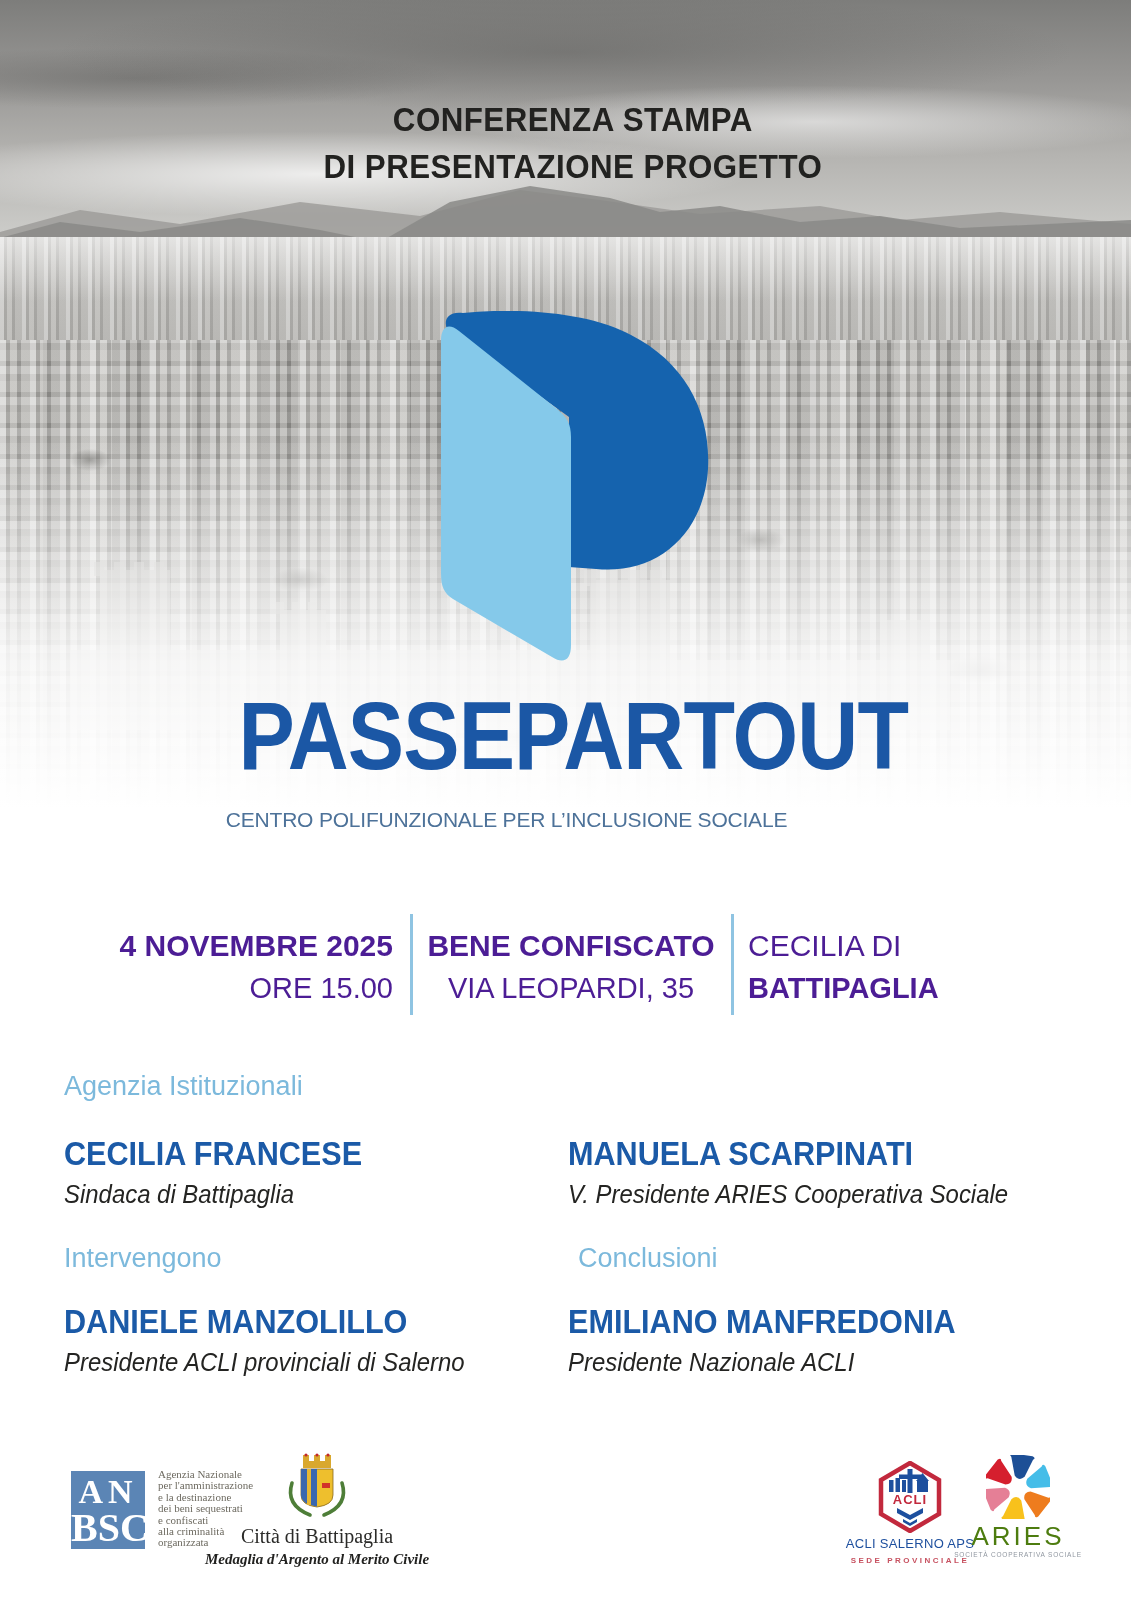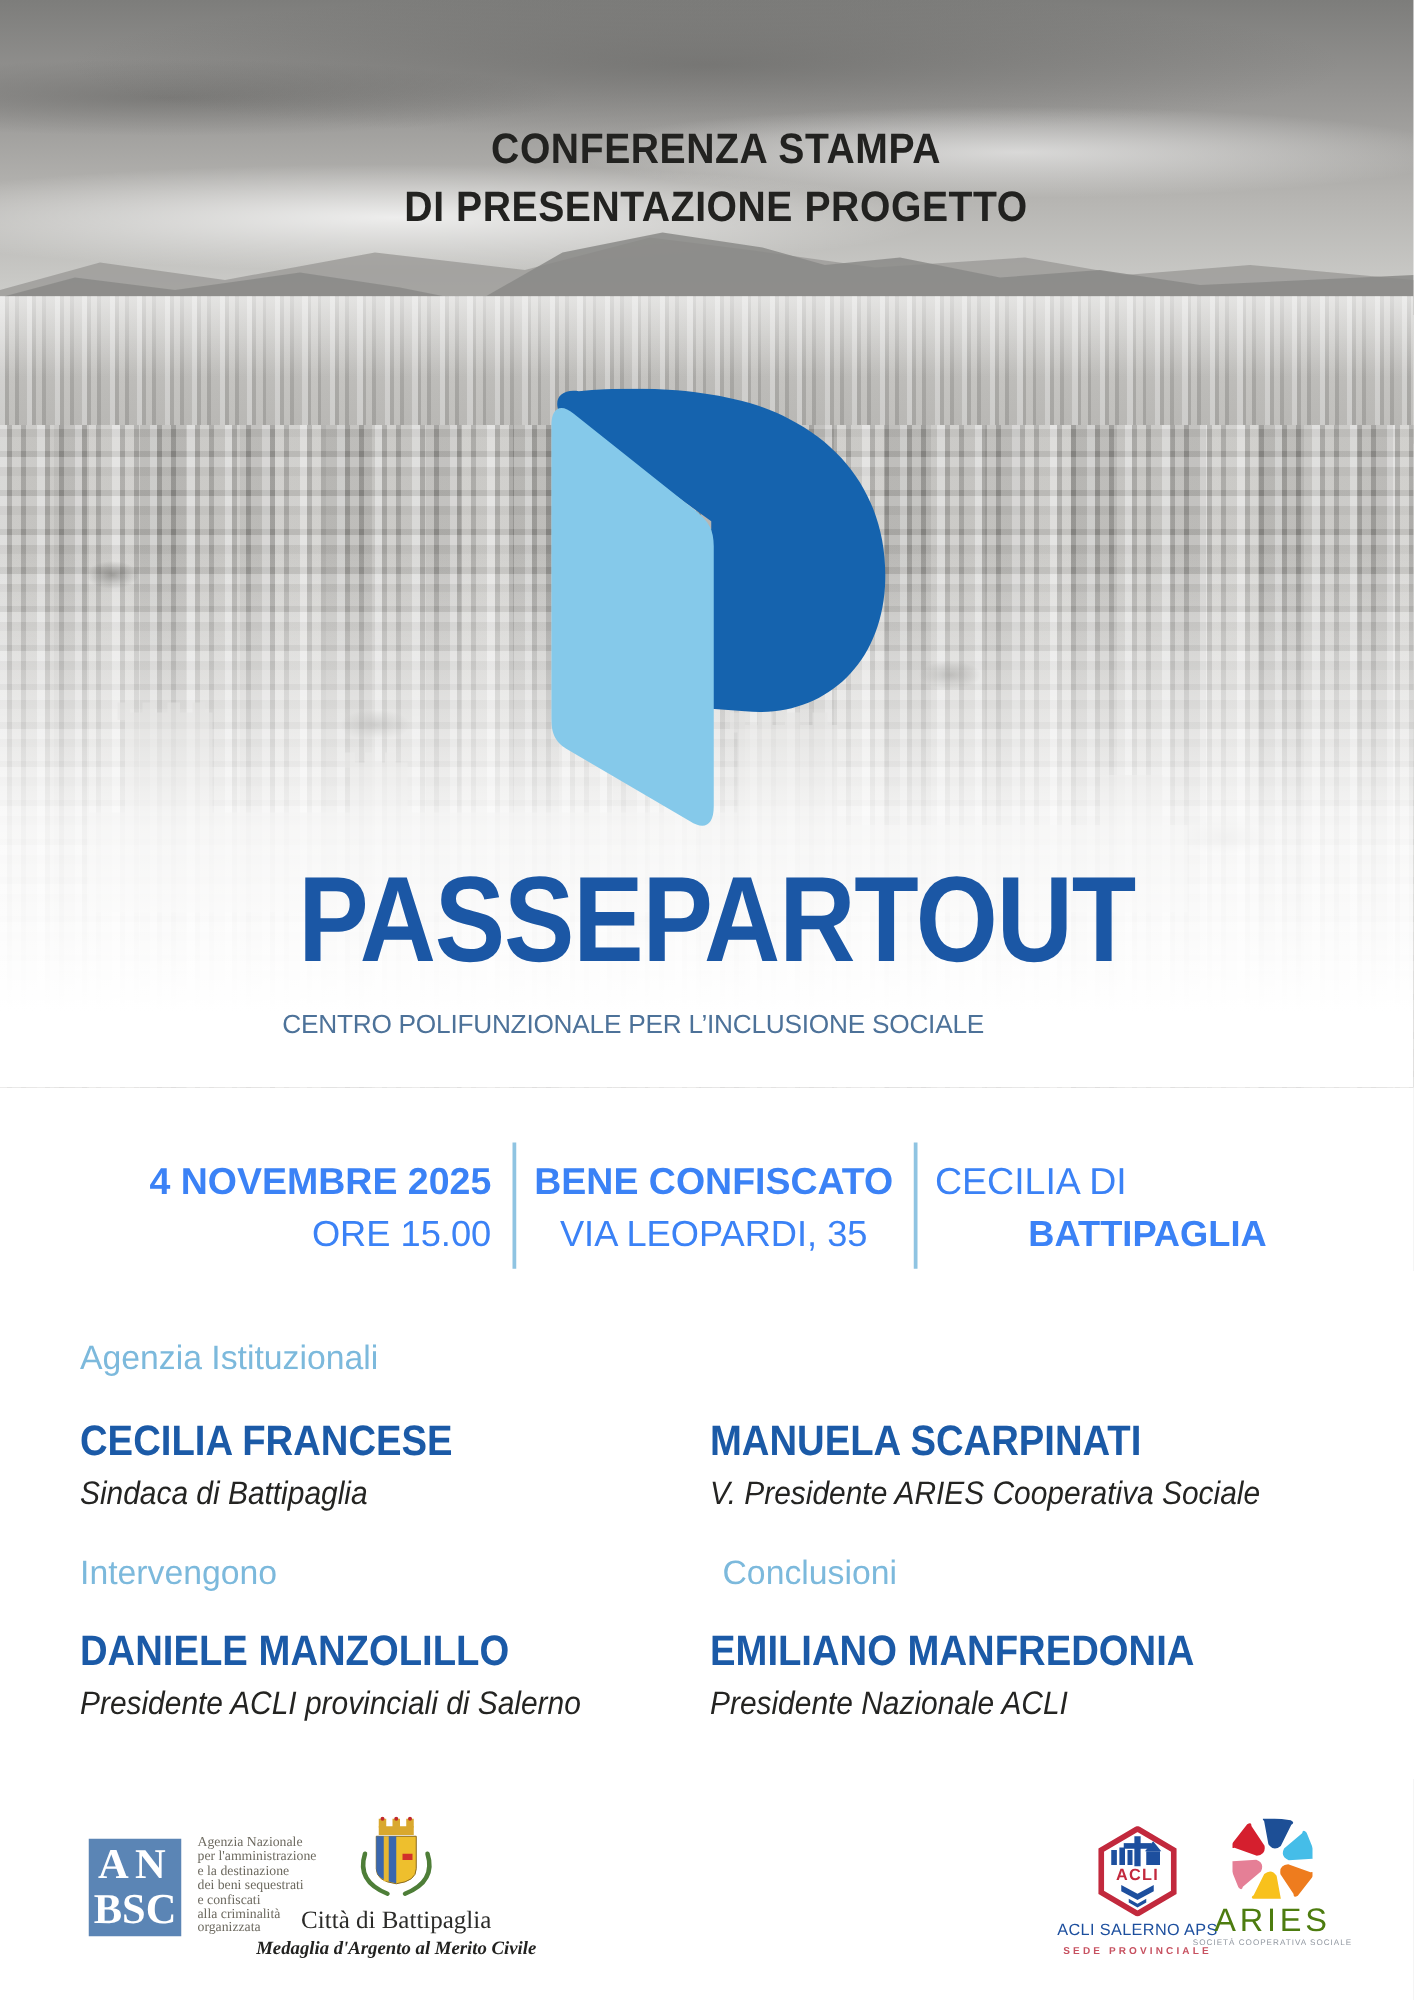--- a/index.html
+++ b/index.html
@@ -48,49 +48,49 @@
   .logo{position:absolute;left:441px;top:311px;width:272px;height:356px;}
 
   
   .title{position:absolute;left:0;top:694px;width:1131px;text-align:center;padding-left:18px;
     box-sizing:border-box;color:#1b57a5;font-weight:700;font-size:97px;line-height:84px;
     letter-spacing:-1px;transform:scaleX(.87);transform-origin:50% 50%;}
   .subtitle{position:absolute;left:0;top:806px;width:989px;text-align:center;padding-left:24px;
     box-sizing:border-box;color:#4d7299;font-size:21px;line-height:28px;letter-spacing:-0.2px;font-weight:400;}
 
   
-  .infobar{position:absolute;left:0;top:914px;width:1015px;height:108px;color:#3b82f6;}
+  .infobar{position:absolute;left:0;top:914px;width:1015px;height:108px;color:#4c1d95;}
   .vdiv{position:absolute;top:0;width:3px;height:101px;background:#8fc4e2;}
   .d1{left:410px;} .d2{left:731px;}
   .cell{position:absolute;top:0;padding-top:12px;}
   .c1{left:40px;width:353px;text-align:right;}
   .c2{left:411px;width:320px;text-align:center;}
   .c3{left:748px;width:340px;text-align:left;}
   .il1{font-weight:700;font-size:30px;line-height:40px;letter-spacing:0;}
   .il2{font-weight:400;font-size:29px;line-height:44px;}
-  .c3 .il1{font-weight:400;} .c3 .il2{font-weight:700;text-align:center;}
+  .c3 .il1{font-weight:400;} .c3 .il2{font-weight:700;}
 
   
   .lightheading{position:absolute;color:#7cb9dc;font-size:27px;line-height:36px;font-weight:400;}
   .pname{position:absolute;color:#1b5aa7;font-weight:700;font-size:34px;line-height:38px;
     transform:scaleX(.9);transform-origin:0 0;white-space:nowrap;}
   .prole{position:absolute;color:#242422;font-style:italic;font-size:26px;line-height:36px;
     transform:scaleX(.92);transform-origin:0 0;white-space:nowrap;}
   .h-saluti{left:64px;top:1068px;} 
   .n1a{left:64px;top:1134px;} .r1a{left:64px;top:1176px;}
   .n1b{left:568px;top:1134px;} .r1b{left:568px;top:1176px;}
   .h-interv{left:64px;top:1240px;} .h-concl{left:578px;top:1240px;}
   .n2a{left:64px;top:1302px;} .r2a{left:64px;top:1344px;}
   .n2b{left:568px;top:1302px;} .r2b{left:568px;top:1344px;}
 
   
   .anbsc-box{position:absolute;left:71px;top:1471px;width:74px;height:78px;background:#5b85b5;
     color:#ffffff;font-family:"Liberation Serif",serif;font-weight:700;text-align:center;}
   .anbsc-l1{font-size:34px;line-height:36px;letter-spacing:5px;padding-top:3px;}
-  .anbsc-l2{font-size:34px;line-height:36px;letter-spacing:0;}
+  .anbsc-l2{font-size:40px;line-height:36px;letter-spacing:0;}
   .anbsc-desc{position:absolute;left:158px;top:1469px;font-family:"Liberation Serif",serif;
     font-size:11px;line-height:11.4px;color:#6d6a60;}
   .anbsc-desc span{display:block;}
 
   .batt-crest{position:absolute;left:272px;top:1453px;width:90px;height:72px;}
   .batt-name{position:absolute;left:192px;top:1524px;width:250px;text-align:center;
     font-family:"Liberation Serif",serif;font-size:20px;line-height:24px;color:#2b2b29;}
   .batt-motto{position:absolute;left:167px;top:1549px;width:300px;text-align:center;
     font-family:"Liberation Serif",serif;font-style:italic;font-weight:700;font-size:15px;
     line-height:20px;color:#222220;}

